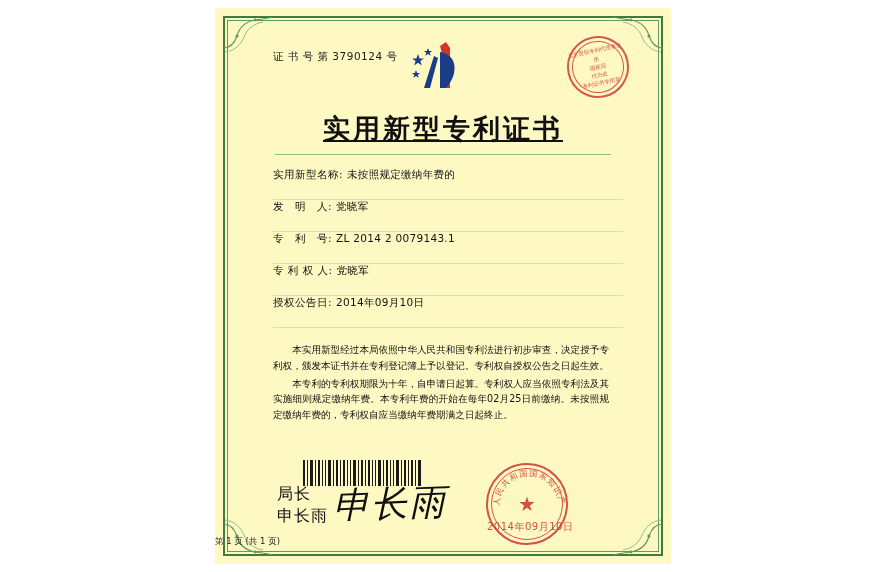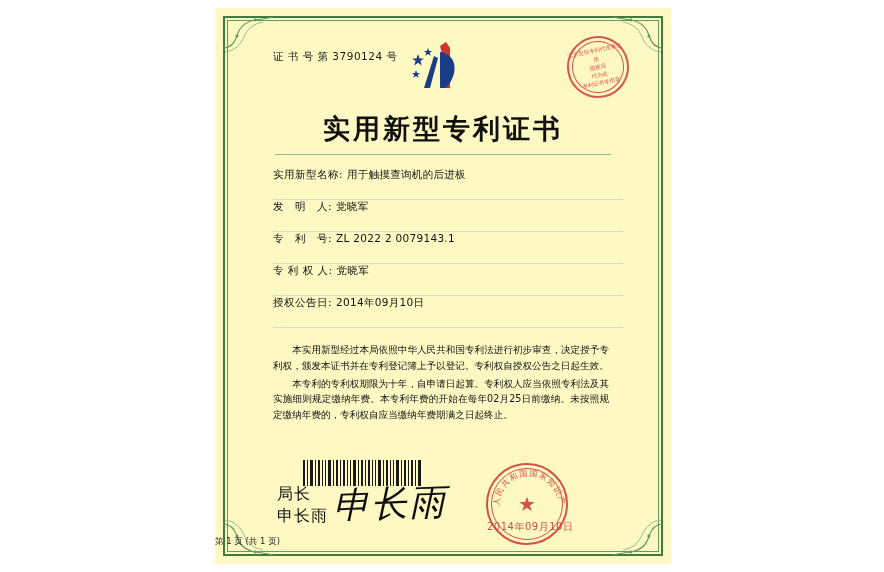--- a/index.html
+++ b/index.html
@@ -118,20 +118,21 @@
     position: absolute;
     left: 0;
     right: 0;
     top: 103px;
     text-align: center;
     font-family: "DejaVu Serif", serif;
     font-size: 27px;
     font-weight: bold;
     letter-spacing: 3px;
     color: #101010;
+    text-decoration: underline;
   }
   .title-rule {
     position: absolute;
     left: 60px;
     right: 60px;
     top: 146px;
     height: 1px;
     background: #8fb98f;
   }
 
@@ -328,29 +329,29 @@
       <span>代办处</span>
       <span>专利证书专用章</span>
     </div>
 
     <div class="title">实用新型专利证书</div>
     <div class="title-rule"></div>
 
     <div class="fields">
       <div class="field-row">
         <span class="field-label">实用新型名称:</span>
-        <span class="field-value">用于触摸查询机的后进板</span>
+        <span class="field-value">未按照规定缴纳年费的</span>
       </div>
       <div class="field-row">
         <span class="field-label">发　明　人:</span>
         <span class="field-value">党晓军</span>
       </div>
       <div class="field-row">
         <span class="field-label">专　利　号:</span>
-        <span class="field-value">ZL 2022 2 0079143.1</span>
+        <span class="field-value">ZL 2014 2 0079143.1</span>
       </div>
       <div class="field-row">
         <span class="field-label">专 利 权 人:</span>
         <span class="field-value">党晓军</span>
       </div>
       <div class="field-row">
         <span class="field-label">授权公告日:</span>
         <span class="field-value">2014年09月10日</span>
       </div>
     </div>

